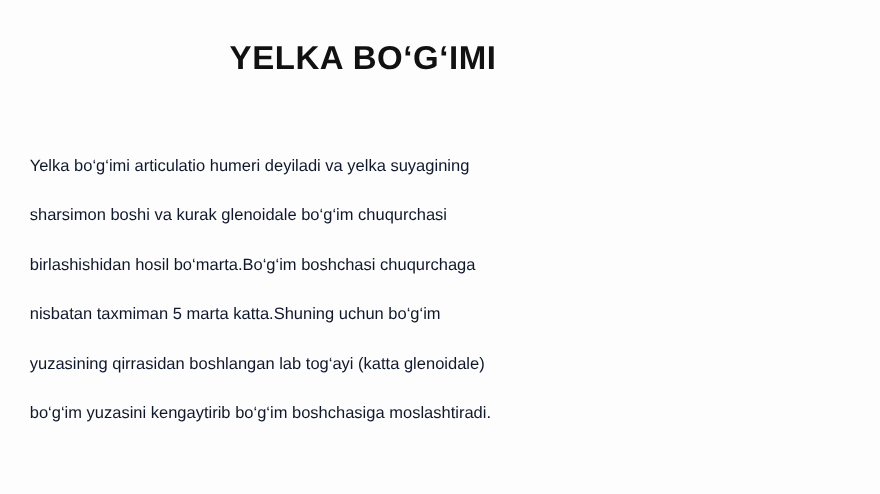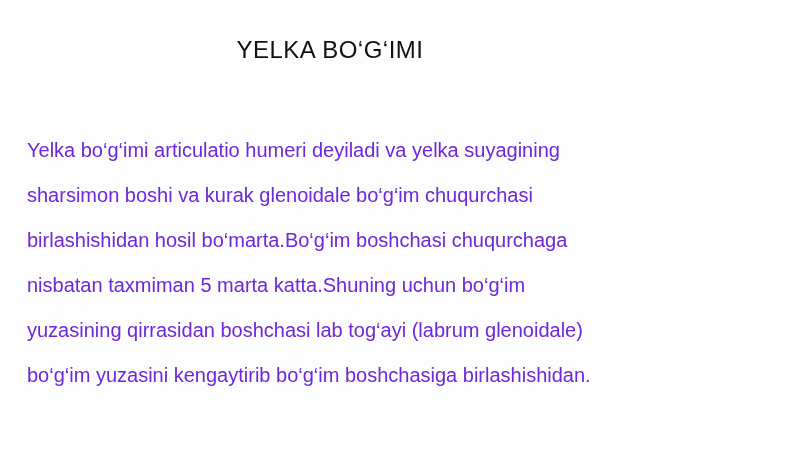--- a/index.html
+++ b/index.html
@@ -20,49 +20,49 @@
     height: 449px;
     background: #fdfdfd;
     box-sizing: border-box;
   }
   .slide-title {
     position: absolute;
     top: 36px;
     left: 0;
     width: 660px;
     text-align: center;
-    font-size: 24px;
-    font-weight: 400;
+    font-size: 30px;
+    font-weight: 700;
     letter-spacing: 0.5px;
     color: #111111;
     line-height: 1.2;
   }
   .body-block {
     position: absolute;
     top: 128px;
     left: 27px;
     width: 752px;
   }
   .body-line {
-    font-size: 20px;
+    font-size: 15px;
     line-height: 45px;
-    color: #6d28d9;
+    color: #0f172a;
     white-space: pre;
     font-weight: 400;
   }
 </style>
 </head>
 <body>
 
 <div class="slide">
 
   <div class="slide-title">YELKA BO‘G‘IMI</div>
 
   <div class="body-block">
     <div class="body-line">Yelka bo‘g‘imi articulatio humeri deyiladi va yelka suyagining</div>
     <div class="body-line">sharsimon boshi va kurak glenoidale bo‘g‘im chuqurchasi</div>
     <div class="body-line">birlashishidan hosil bo‘marta.Bo‘g‘im boshchasi chuqurchaga</div>
     <div class="body-line">nisbatan taxmiman 5 marta katta.Shuning uchun bo‘g‘im</div>
-    <div class="body-line">yuzasining qirrasidan boshchasi lab tog‘ayi (labrum glenoidale)</div>
-    <div class="body-line">bo‘g‘im yuzasini kengaytirib bo‘g‘im boshchasiga birlashishidan.</div>
+    <div class="body-line">yuzasining qirrasidan boshlangan lab tog‘ayi (katta glenoidale)</div>
+    <div class="body-line">bo‘g‘im yuzasini kengaytirib bo‘g‘im boshchasiga moslashtiradi.</div>
   </div>
 
 </div>
 
 </body></html>

